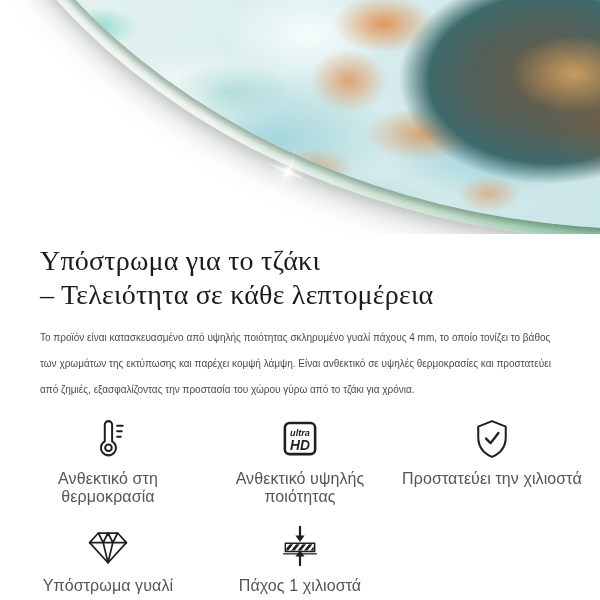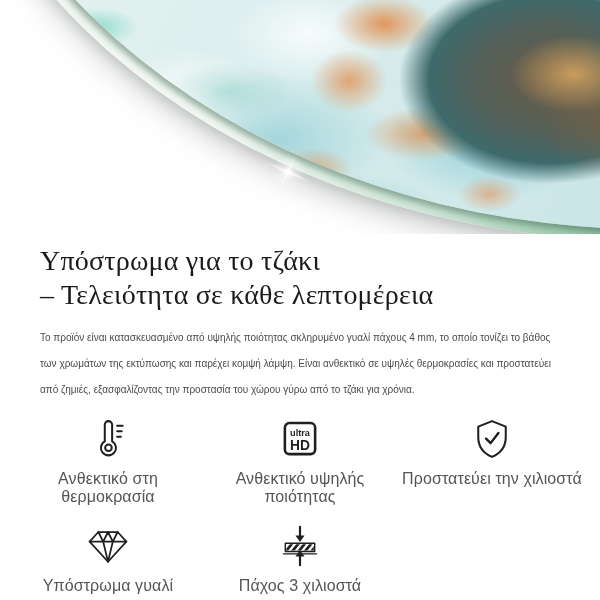--- a/index.html
+++ b/index.html
@@ -66,21 +66,21 @@
     font-size:10px; line-height:26px; color:#4b4b4b;
   }
 
   
   .features {
     margin:14px 12px 0;
     display:grid; grid-template-columns:repeat(3,1fr);
     row-gap:18px;
   }
   .feature { display:flex; flex-direction:column; align-items:center; text-align:center; }
-  .icon-box { height:44px; display:flex; align-items:center; justify-content:center; }
+  .icon-box { height:44px; display:flex; align-items:flex-end; justify-content:center;font-style:italic; }
   .icon-box svg { display:block; }
   .feature-label { margin-top:9px; font-size:16px; color:#555555; letter-spacing:.1px; }
 
   .ico { stroke:#1f1f1f; fill:none; stroke-width:2.2; stroke-linecap:round; stroke-linejoin:round; }
   .ico-fill { fill:#1f1f1f; stroke:none; }
   .ico-text { fill:#1f1f1f; font-family:"Liberation Sans","DejaVu Sans",sans-serif; font-weight:700; }
 </style>
 </head>
 <body>
 
@@ -159,17 +159,17 @@
             <line x1="13" y1="33" x2="25" y2="18"></line>
             <line x1="20" y1="33" x2="32" y2="18"></line>
             <line x1="27" y1="33" x2="39" y2="18"></line>
             <line x1="34" y1="33" x2="46" y2="18"></line>
           </g>
           <line class="ico" x1="6" y1="32.5" x2="42" y2="32.5" style="stroke-width:1.4"></line>
           <polygon class="ico-fill" points="19,35.5 29,35.5 24,28.5"></polygon>
           <line class="ico" x1="24" y1="35" x2="24" y2="45" style="stroke-width:2.4"></line>
         </svg>
       </div>
-      <div class="feature-label">Πάχος 3 χιλιοστά</div>
+      <div class="feature-label">Πάχος 1 χιλιοστά</div>
     </div>
 
   </div>
 </div>
 
 </body></html>

